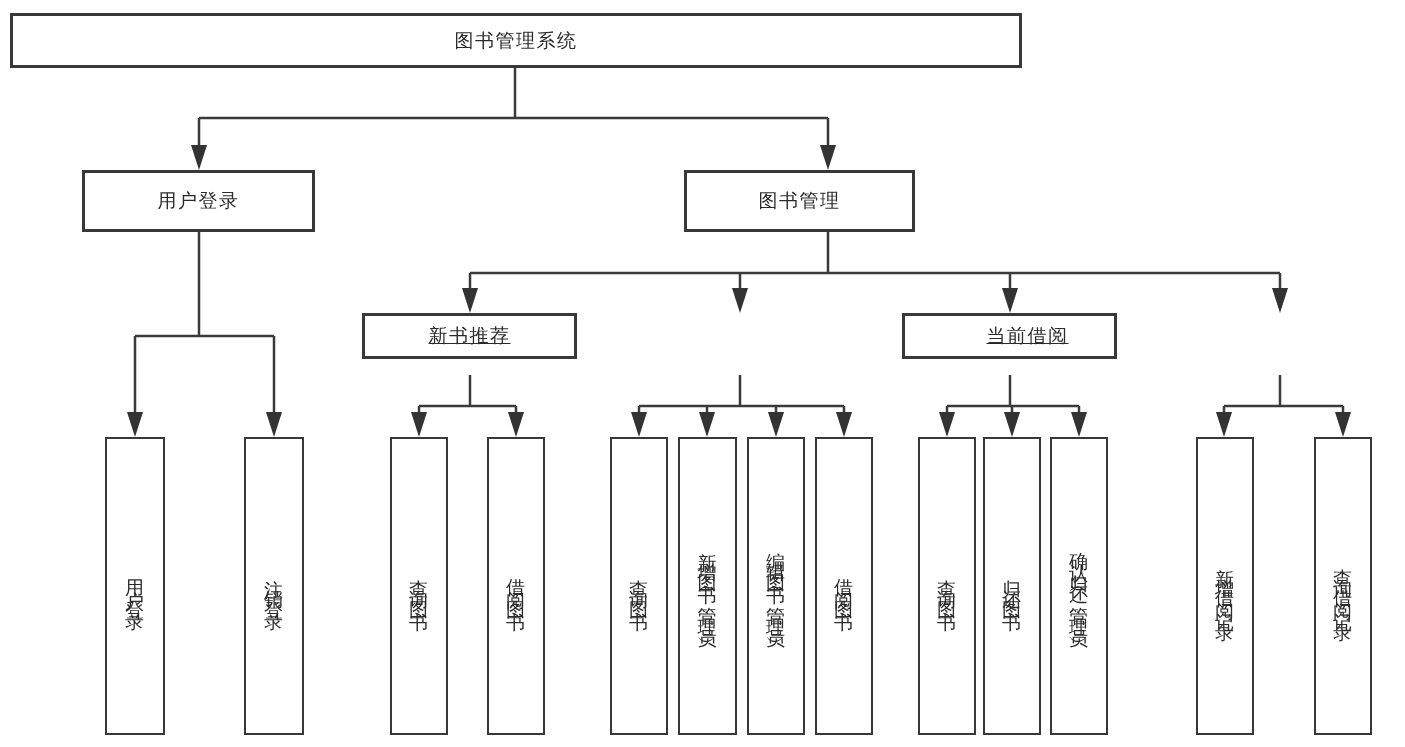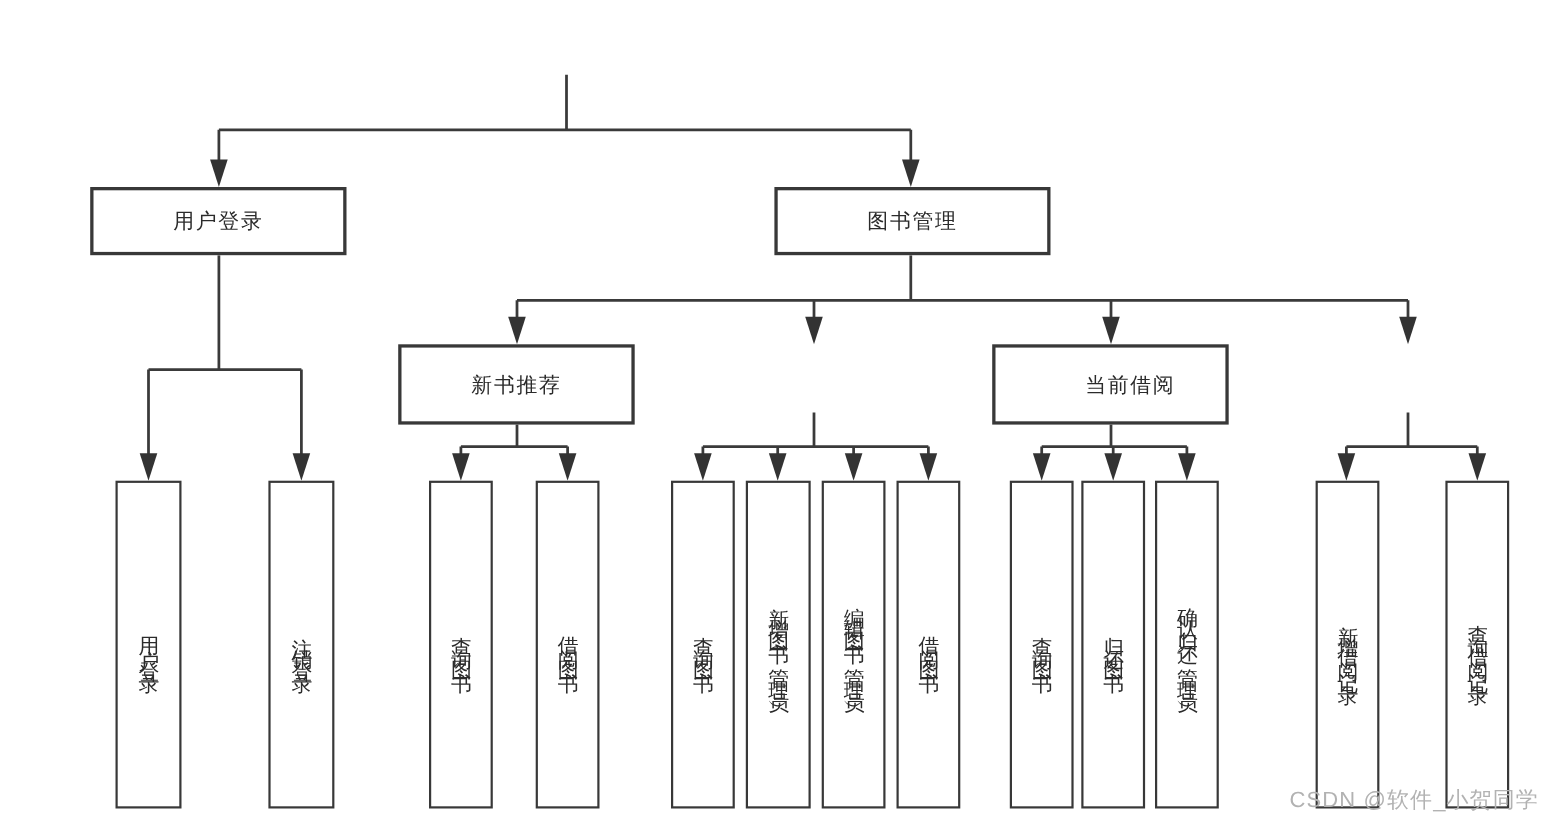--- a/index.html
+++ b/index.html
@@ -21,22 +21,22 @@
     border:3px solid #383838;
     display:flex;align-items:center;justify-content:center;
     color:#2b2b2b;
     font-size:19px;
     letter-spacing:1.5px;
     white-space:nowrap;
   }
   
   .b-root {left:10px; top:13px; width:1012px;height:55px;}
   .b-user {left:82px; top:170px;width:233px; height:62px;}
-  .b-mgmt {left:704px;top:170px;width:251px; height:62px;}
-  .b-l3   {top:313px;height:73px;width:215px;}
+  .b-mgmt {left:684px;top:170px;width:231px; height:62px;}
+  .b-l3   {top:313px;height:46px;width:215px;text-decoration:underline;}
   .b-nb   {left:362px;}
   .b-bb   {left:632px;}
   .b-cb   {left:902px;padding-left:36px;}
   .b-br   {left:1172px;width:216px;}
 
   
   .leaf{
     position:absolute;
     top:437px;height:298px;width:58px;
     background:#ffffff;
@@ -104,20 +104,21 @@
     <path d="M1010 375 V406 M947 406 H1079 M947 406 V415 M1012 406 V415 M1079 406 V415"></path>
     <polygon points="939,412 955,412 947,437"></polygon>
     <polygon points="1004,412 1020,412 1012,437"></polygon>
     <polygon points="1071,412 1087,412 1079,437"></polygon>
 
     <path d="M1280 375 V406 M1224 406 H1343 M1224 406 V415 M1343 406 V415"></path>
     <polygon points="1216,412 1232,412 1224,437"></polygon>
     <polygon points="1335,412 1351,412 1343,437"></polygon>
   </svg>
 
+  <div class="node b-root">图书管理系统</div>
 
   <div class="node b-user">用户登录</div>
   <div class="node b-mgmt">图书管理</div>
 
   <div class="node b-l3 b-nb">新书推荐</div>
   <div class="node b-l3 b-cb">当前借阅</div>
 
   <div class="leaf lf-1a">
     <span>用户登录</span>
   </div>
@@ -155,14 +156,13 @@
     <span>确认归还（管理员）</span>
   </div>
 
   <div class="leaf lf-5a">
     <span>新增借阅记录</span>
   </div>
   <div class="leaf lf-5b">
     <span>查询借阅记录</span>
   </div>
 
-  <div class="watermark">CSDN @软件_小贺同学</div>
 </div>
 
 </body></html>

